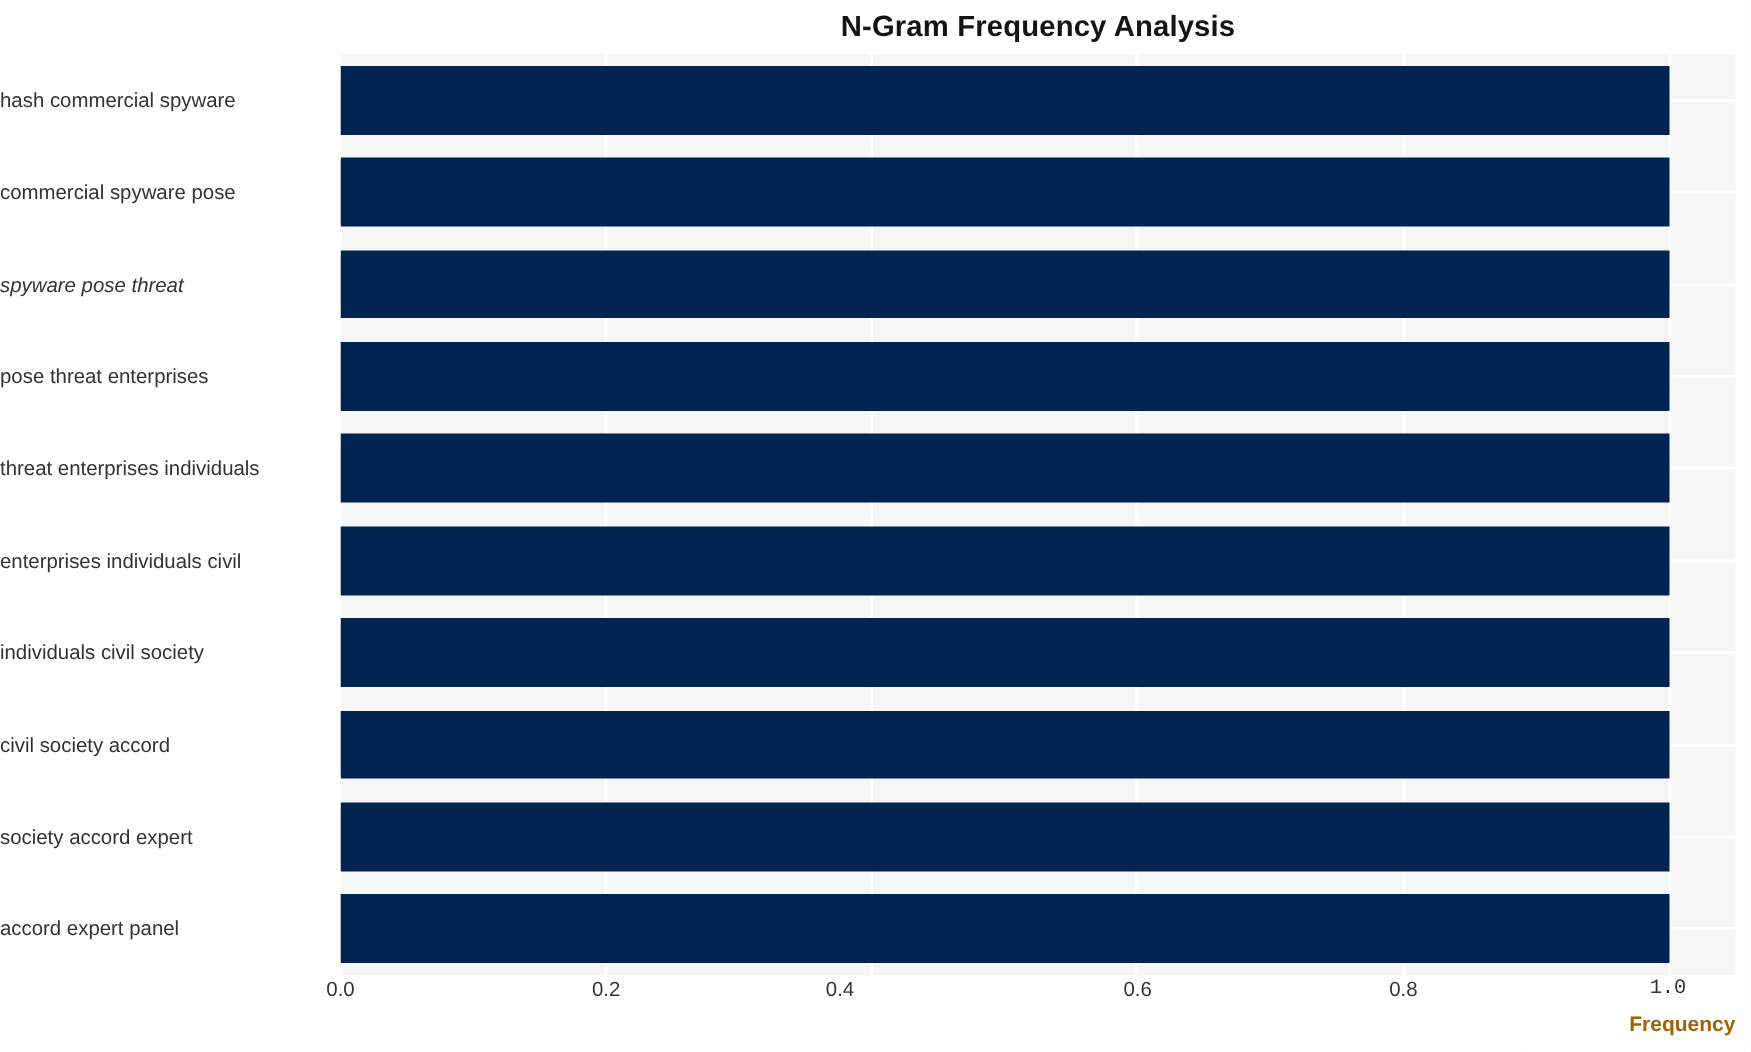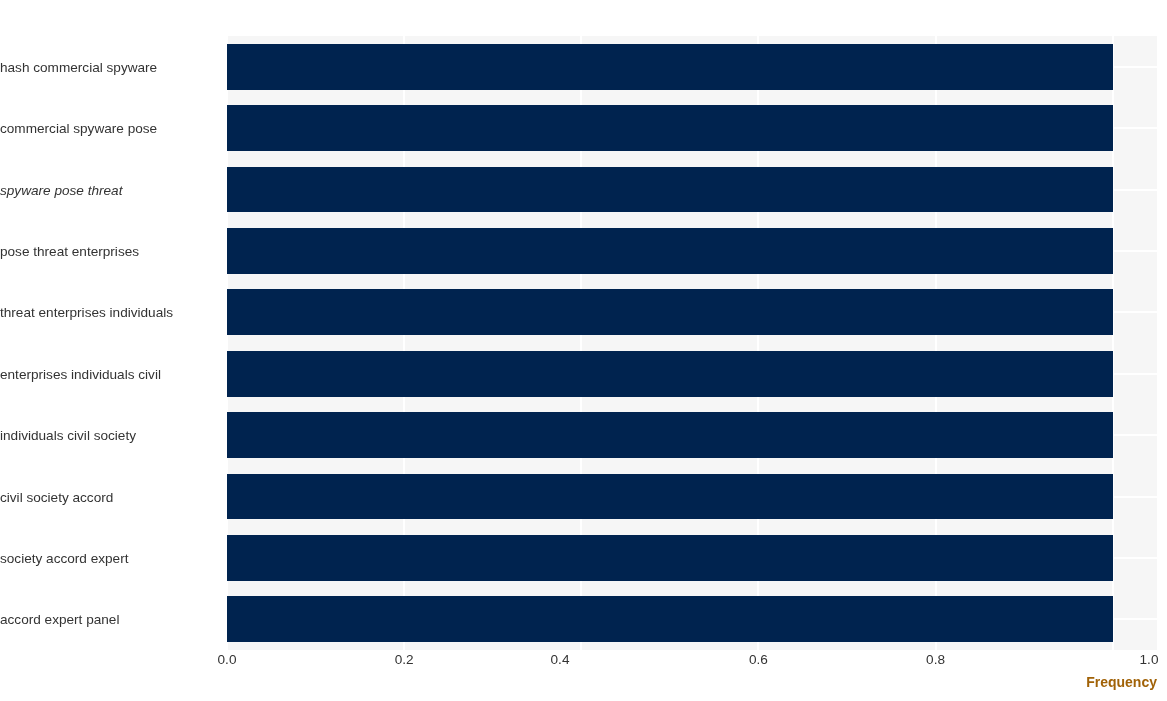--- a/index.html
+++ b/index.html
@@ -117,20 +117,21 @@
     color: #a16207;
     white-space: nowrap;
     font-weight: bold;
   }
 </style>
 </head>
 <body>
 
 <div id="figure">
 
+  <div id="chart-title">N-Gram Frequency Analysis</div>
 
   <div id="plot-area">
     <div id="gridlines-vertical">
         <div class="vgrid" style="left: -1px;"></div>
         <div class="vgrid" style="left: 176.143px;"></div>
         <div class="vgrid" style="left: 353.286px;"></div>
         <div class="vgrid" style="left: 530.429px;"></div>
         <div class="vgrid" style="left: 707.571px;"></div>
         <div class="vgrid" style="left: 884.714px;"></div>
       </div>
@@ -172,18 +173,18 @@
       <div class="ytick" style="top: 521.9px;">society accord expert</div>
       <div class="ytick" style="top: 583.3px;">accord expert panel</div>
     </div>
 
   <div id="x-tick-labels">
       <div class="xtick" style="left: 227px;">0.0</div>
       <div class="xtick" style="left: 404.143px;">0.2</div>
       <div class="xtick" style="left: 560px;">0.4</div>
       <div class="xtick" style="left: 758.429px;">0.6</div>
       <div class="xtick" style="left: 935.571px;">0.8</div>
-      <div class="xtick" style="left: 1149px;">1.0</div>
+      <div class="xtick" style="left: 1112px; font-family: Liberation Mono, monospace;">1.0</div>
     </div>
 
   <div id="x-axis-label">Frequency</div>
 
 </div>
 
 </body></html>

